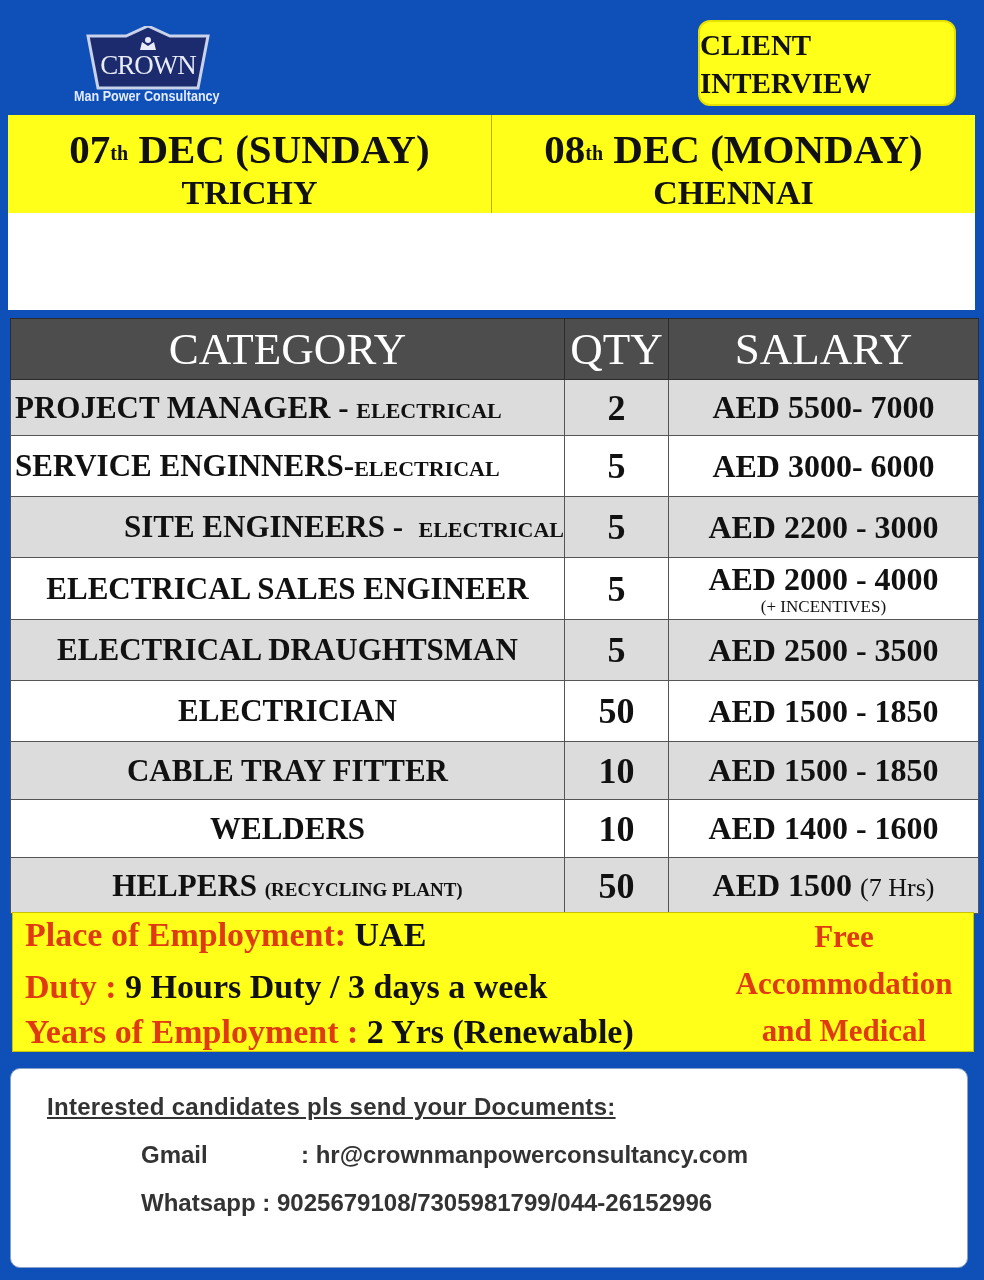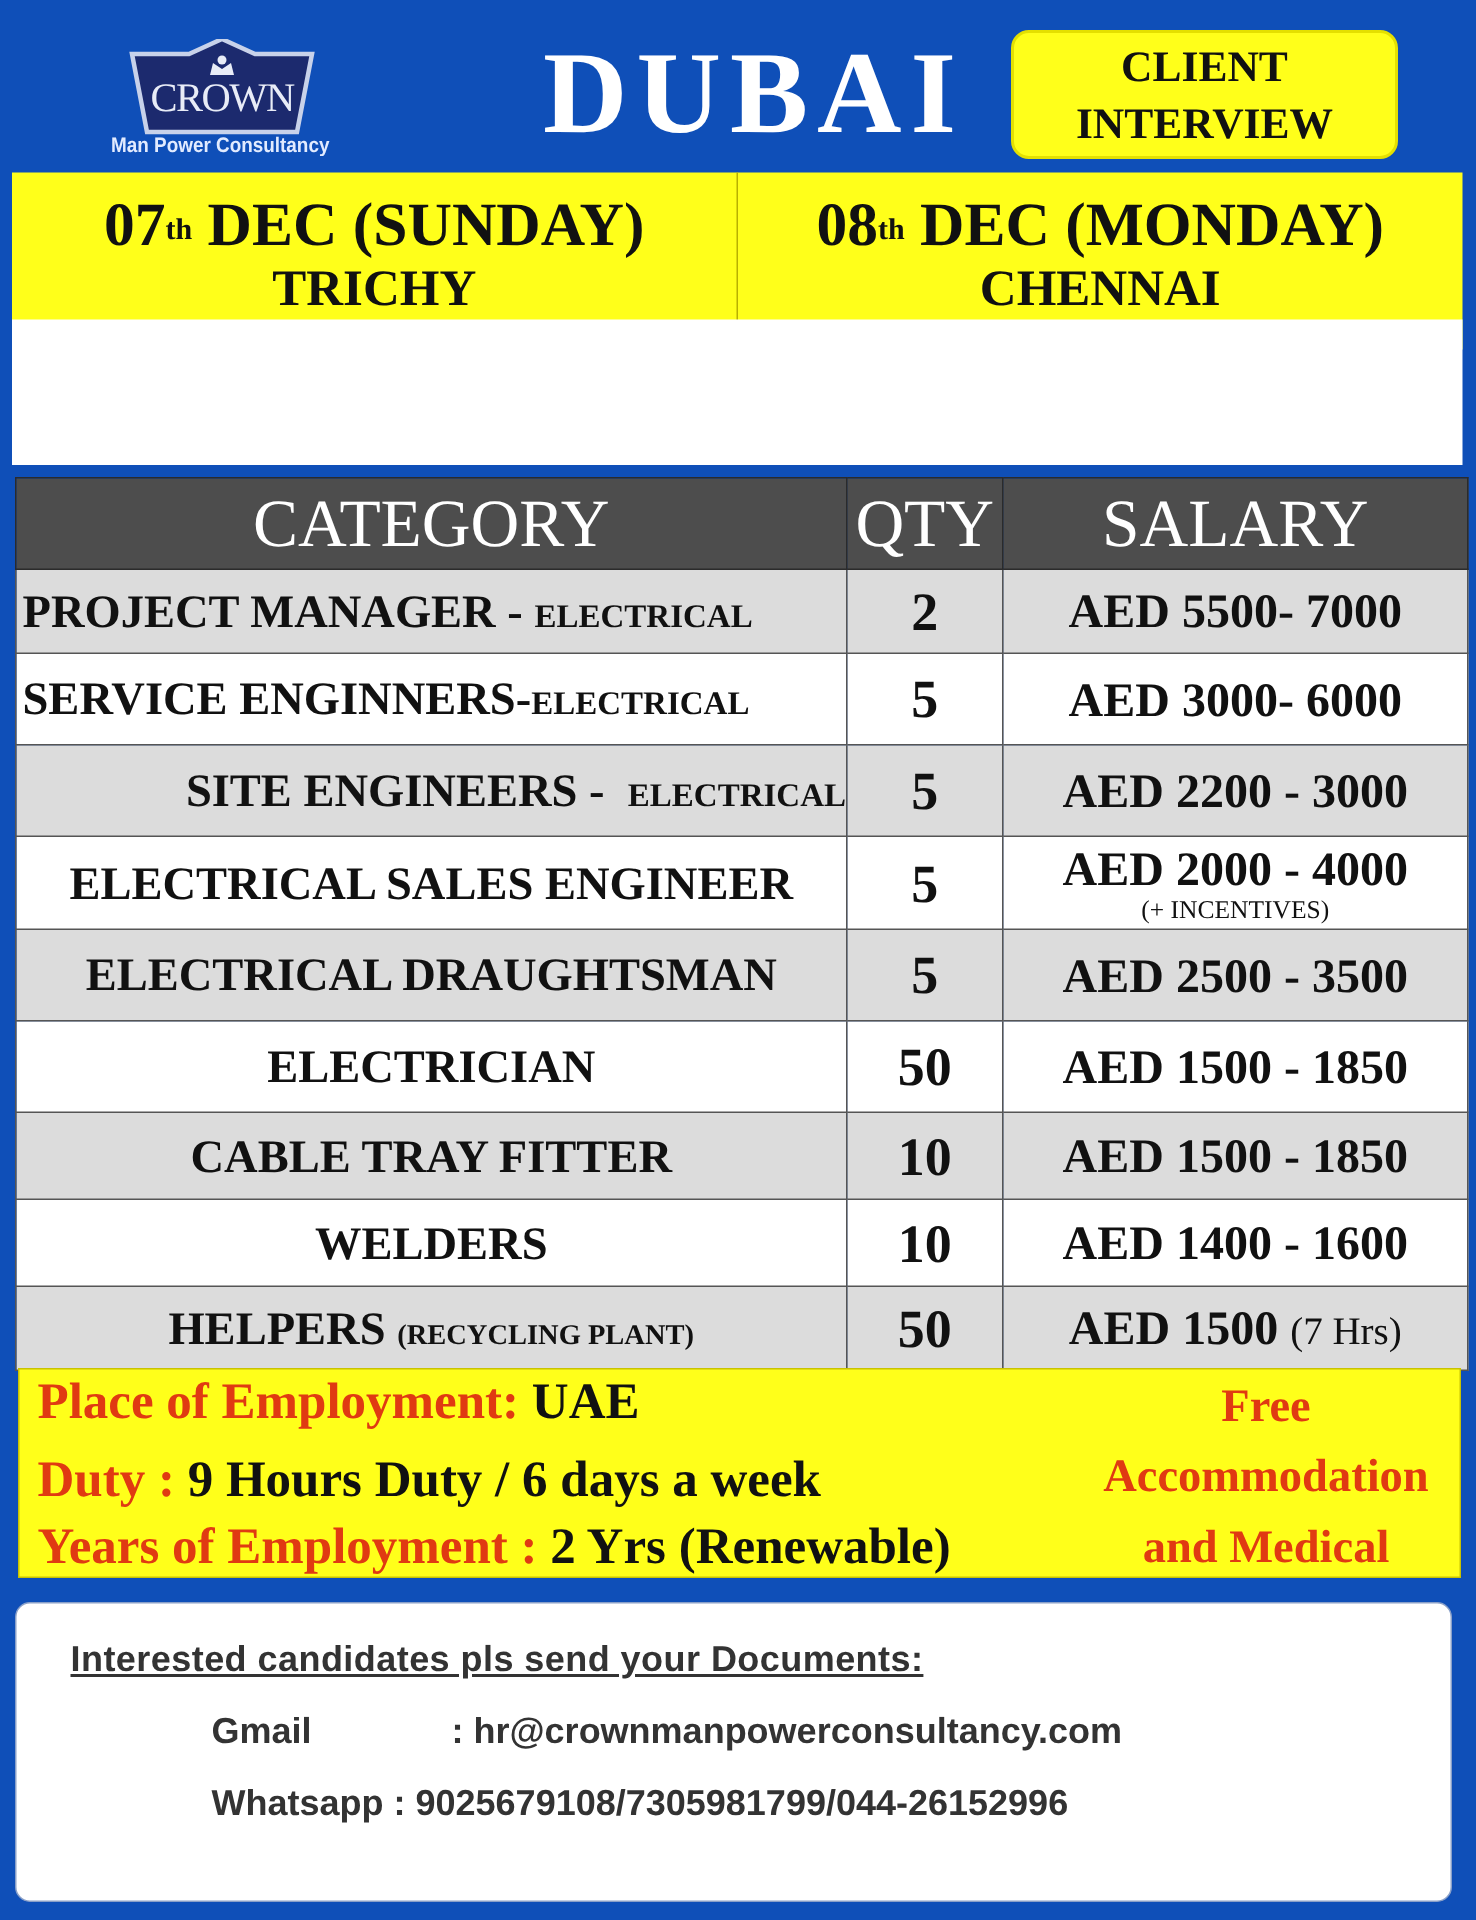--- a/index.html
+++ b/index.html
@@ -24,24 +24,24 @@
     position:absolute; left:0; top:70px; width:170px;
     color:#e2ebff; font-family:"Liberation Sans", sans-serif; font-size:14px;
     font-weight:bold; transform:scaleX(0.9); transform-origin:left;
   }
   .title {
     position:absolute; left:362px; top:22px;
     color:#ffffff; font-family:"Liberation Serif", serif; font-weight:bold;
     font-size:78px; letter-spacing:6px; line-height:80px;
   }
   .client-box {
-    position:absolute; left:674px; top:20px; width:258px; height:86px;
+    position:absolute; left:698px; top:20px; width:258px; height:86px;
     background:#ffff1a; border-radius:12px; border:2px solid #e4e000;
     box-sizing:border-box;
-    text-align:center; font-weight:bold; font-size:29px; line-height:38px;
+    text-align:left; font-weight:bold; font-size:29px; line-height:38px;
     color:#111; padding-top:4px;
   }
   .dates {
     position:absolute; left:8px; top:115px; width:967px; height:118px;
     background:#ffff1a; display:flex;
   }
   .date-col { flex:1; text-align:center; font-weight:bold; color:#111; }
   .date-col.left { width:483px; flex:none; border-right:1px solid #b8b000; }
   .date-main { font-size:41px; line-height:52px; margin-top:8px; }
   .date-main sup { font-size:20px; vertical-align:top; position:relative; top:4px; }
@@ -107,21 +107,20 @@
     <div class="crown-badge">
       <svg viewBox="0 0 124 64">
         <path d="M2 10 L40 10 L62 0 L84 10 L122 10 L112 62 L12 62 Z" fill="#1c2a6e" stroke="#c8d2ea" stroke-width="3"></path>
         <circle cx="62" cy="14" r="3" fill="#e8ecf7"></circle>
         <path d="M54 24 L56 16 L62 20 L68 16 L70 24 Z" fill="#e8ecf7"></path>
       </svg>
     </div>
     <div class="crown-text">CROWN</div>
     <div class="logo-sub">Man Power Consultancy</div>
   </div>
-  <div class="title">DUBAI</div>
   <div class="client-box">
     <div>CLIENT</div>
     <div>INTERVIEW</div>
   </div>
 </div>
 
 <div class="dates">
   <div class="date-col left">
     <div class="date-main"><span>07</span><sup>th</sup><span> DEC (SUNDAY)</span></div>
     <div class="date-city">TRICHY</div>
@@ -193,21 +192,21 @@
       <td class="sal"><span style="white-space:pre">AED 1500 </span><span class="hrs">(7 Hrs)</span></td>
     </tr>
   </tbody>
 </table>
 
 <div class="info">
   <div class="info-line" style="top:2px">
     <span class="lbl">Place of Employment: </span><span class="val">UAE</span>
   </div>
   <div class="info-line" style="top:54px">
-    <span class="lbl">Duty : </span><span class="val">9 Hours Duty / 6 days a week</span>
+    <span class="lbl">Duty : </span><span class="val">9 Hours Duty / 3 days a week</span>
   </div>
   <div class="info-line" style="top:99px">
     <span class="lbl">Years of Employment : </span><span class="val">2 Yrs (Renewable)</span>
   </div>
   <div class="perks">
     <div>Free</div>
     <div>Accommodation</div>
     <div>and Medical</div>
   </div>
 </div>

